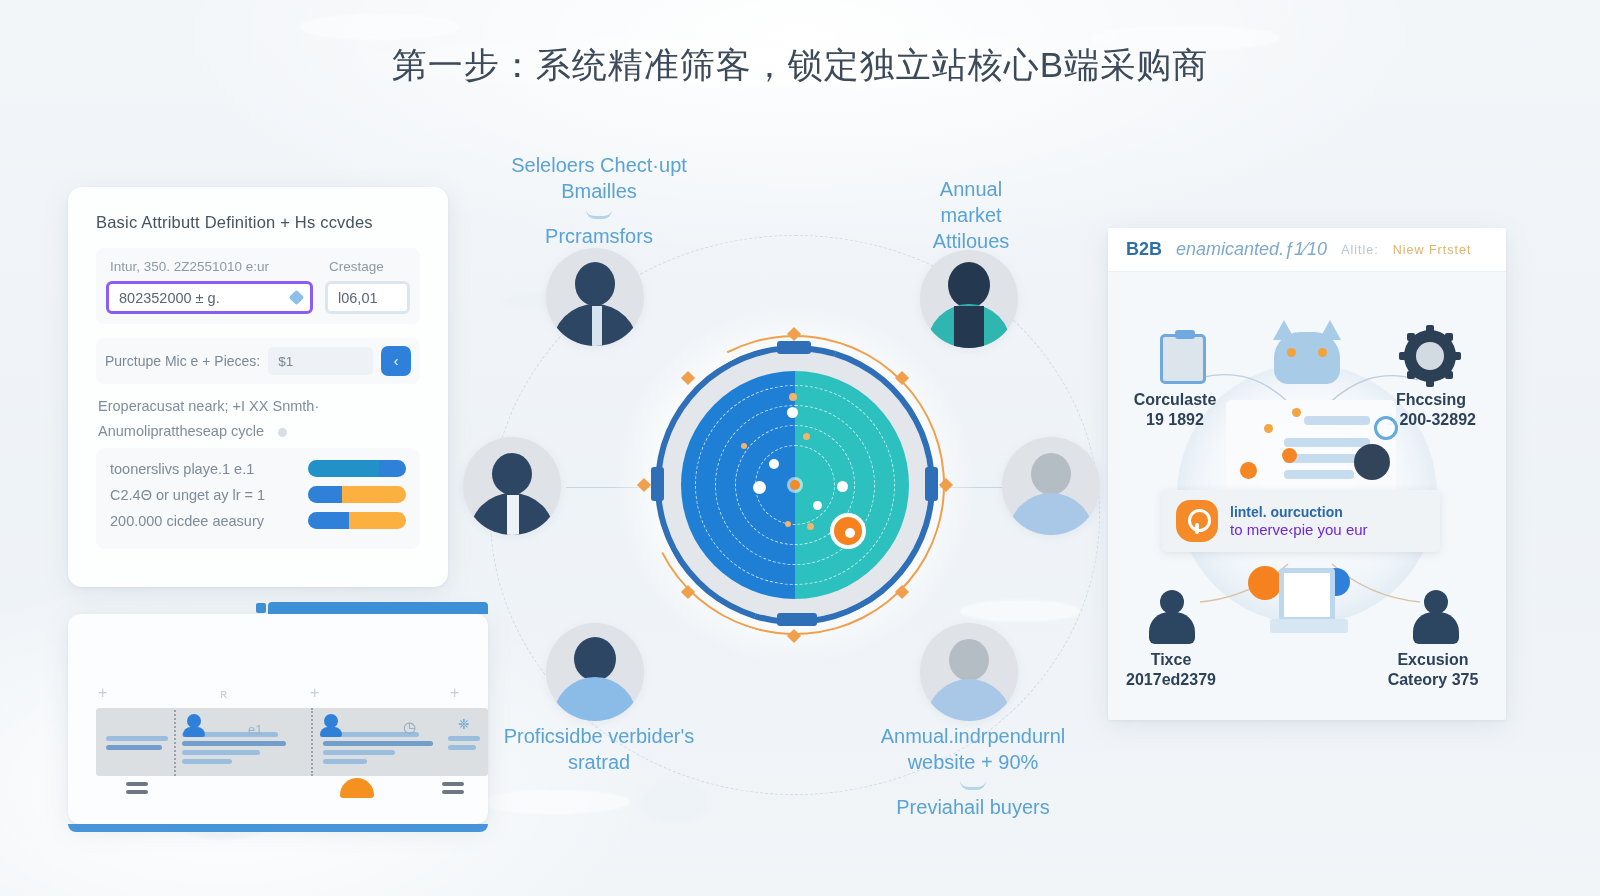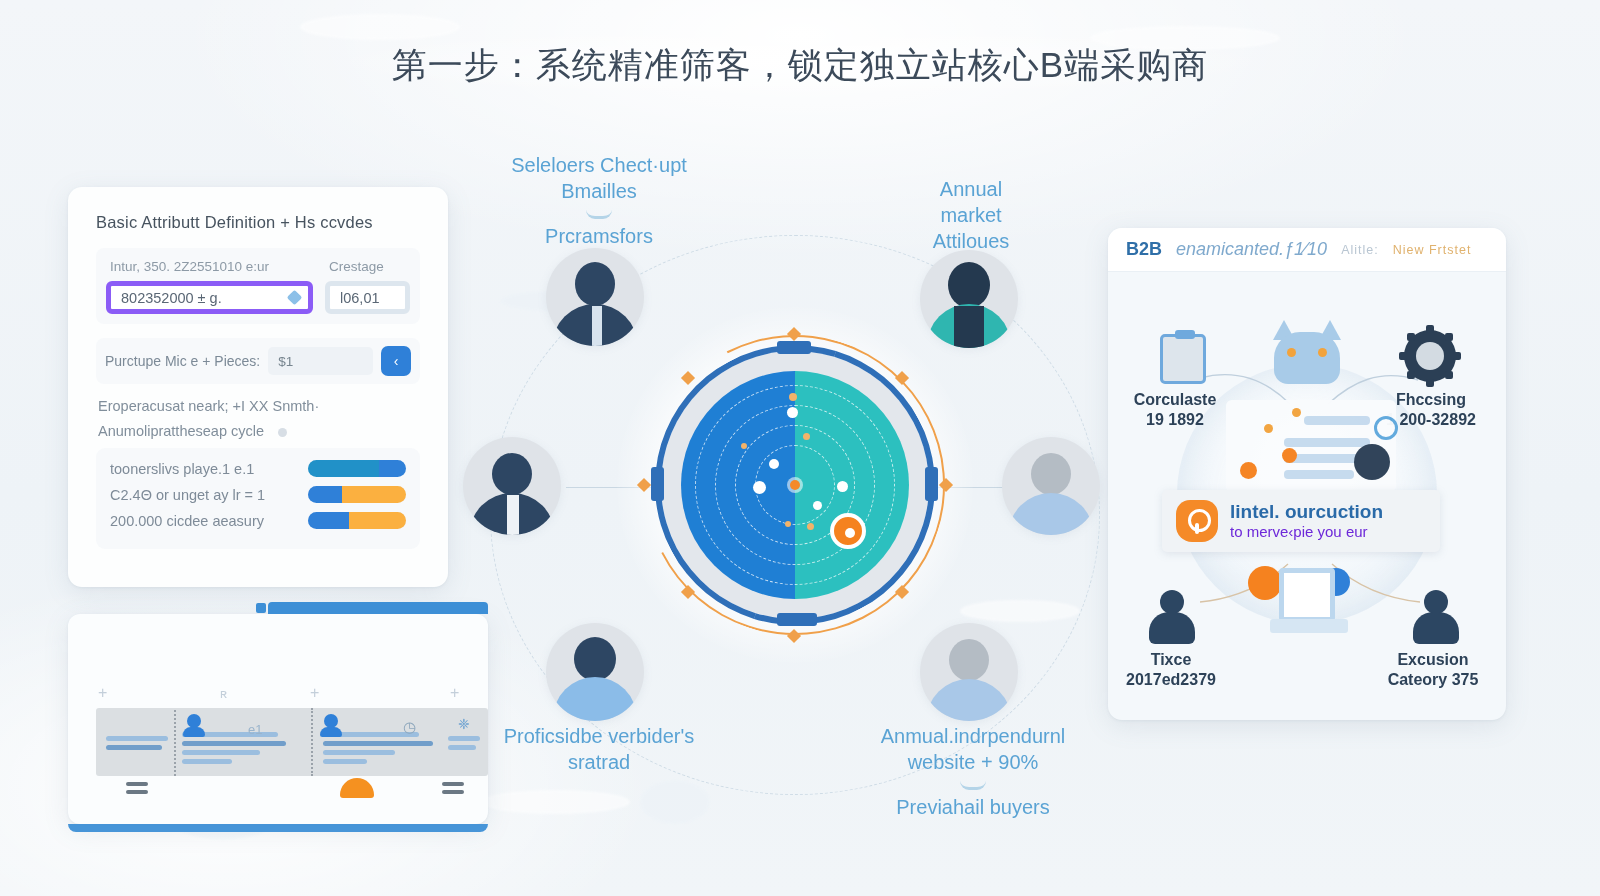--- a/index.html
+++ b/index.html
@@ -73,21 +73,21 @@
   }
   .field-row { display: flex; align-items: flex-start; gap: 12px; }
   .field-col { flex: 1; }
   .field-col.narrow { flex: 0 0 85px; }
   .f-label {
     font-size: 13.5px; color: #8d9aa6; padding: 2px 4px 7px 4px;
     white-space: nowrap; overflow: hidden;
   }
   .f-input {
     display: flex; align-items: center; justify-content: space-between;
-    background: #fff; border: 5px solid #8b5cf6; border-radius: 6px;
+    background: #fff; border: 3px solid #8b5cf6; border-radius: 6px;
     height: 33px; padding: 0 8px 0 10px;
     font-size: 14.5px; color: #5a6775;
     white-space: nowrap; overflow: hidden;
   }
   .f-input.plain { border-color:#dde6ee; }
   .diamond {
     width: 11px; height: 11px; background: #8cc0e8; transform: rotate(45deg);
     border-radius: 2px;
   }
 
@@ -176,21 +176,21 @@
   .enh-foot { position:absolute; left:0; right:0; bottom:14px; height: 40px; }
   .eq { position:absolute; width:22px; height:4px; background:#6b7884; border-radius:2px; }
   .orange-dome {
     position:absolute; width:34px; height:20px; background:#f59120;
     border-radius: 17px 17px 3px 3px;
   }
 
   
   #panel-b2b {
     left: 1108px; top: 228px; width: 398px; height: 492px;
-    background:#f4f8fb; border-radius: 14px;
+    background:#f4f8fb; border-radius: 2px;
     overflow:hidden;
   }
   .b2b-bar {
     height: 44px; background: #ffffff;
     display:flex; align-items:center; gap: 14px;
     padding: 0 18px; border-bottom: 1px solid #eaf0f5;
   }
   .b2b-bar .t1 { font-size: 18px; color:#2f6fa8; font-weight:700; }
   .b2b-bar .t2 { font-size: 18px; color:#7fa9cd; font-style: italic; }
   .b2b-bar .t3 { font-size: 12.5px; color:#b9c6d2; letter-spacing:1px; }
@@ -259,21 +259,21 @@
     border-radius: 14px 14px 16px 16px; position:relative;
   }
   .tt-badge:before{
     content:""; position:absolute; left:12px; top:9px; width:17px; height:17px;
     border:3px solid #fff; border-radius:50%;
   }
   .tt-badge:after{
     content:""; position:absolute; left:19px; top:23px; width:4px; height:11px;
     background:#fff; border-radius:2px;
   }
-  .tt-txt .l1 { font-size:19px; font-weight:700; color:#2a6aa8; white-space:nowrap;margin-top:24px; }
+  .tt-txt .l1 { font-size:14px; font-weight:700; color:#2a6aa8; white-space:nowrap;margin-top:24px; }
   .tt-txt .l2 { font-size:15px; color:#6d28d9; white-space:nowrap; }
 
   .b2b-chart-card {
     position:absolute; left: 118px; top: 128px; width: 170px; height: 92px;
     background: #fafcfe; border-radius: 6px; opacity:.97;
   }
   .cc-line { position:absolute; height:9px; background:#c5daee; border-radius:4px; }
   .cc-dot  { position:absolute; border-radius:50%; }
   .cc-dark { position:absolute; width:36px;height:36px;border-radius:50%;background:#2b3f55;}
   .cc-ring { position:absolute; width:24px;height:24px;border-radius:50%;border:3px solid #5fa8dd;}

